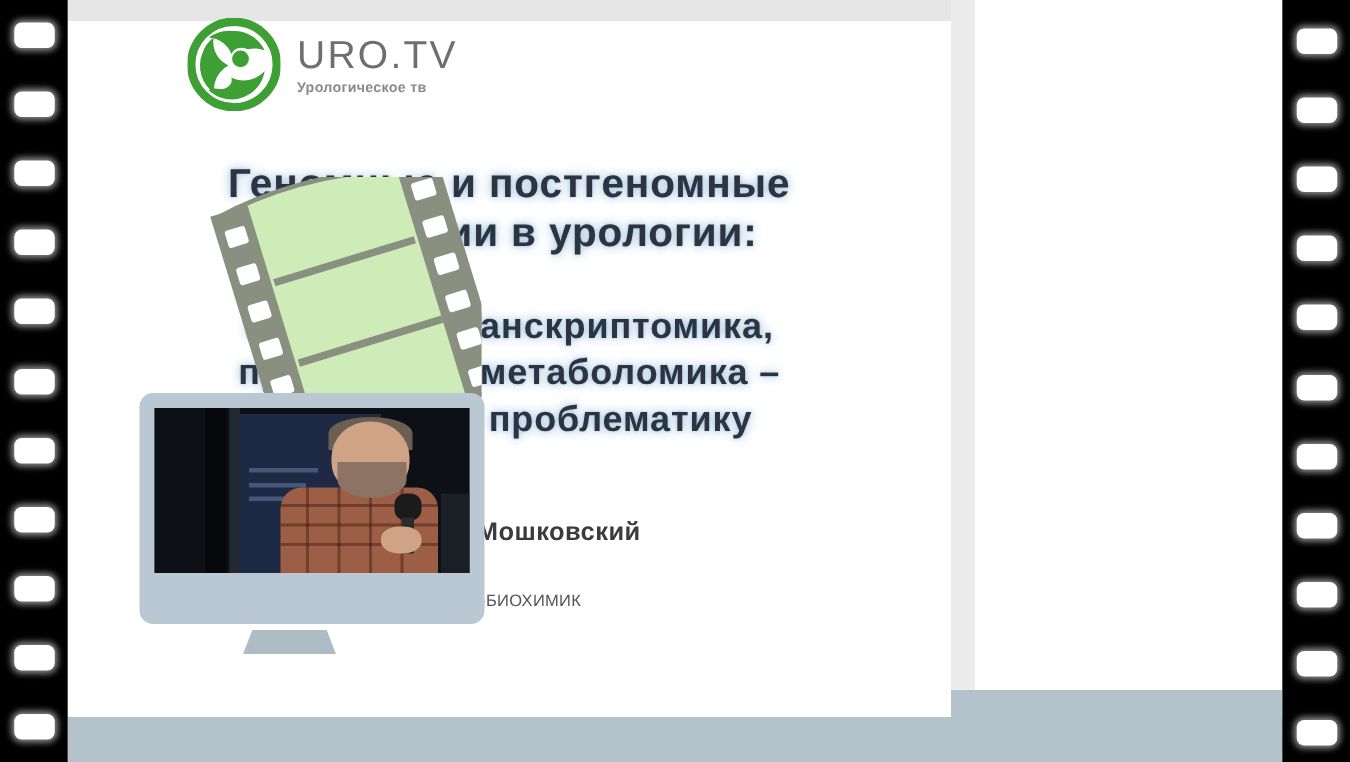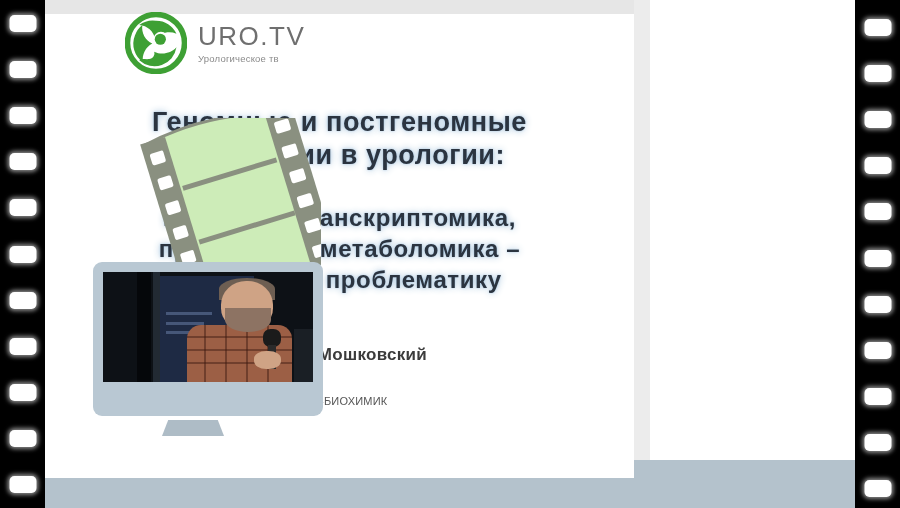--- a/index.html
+++ b/index.html
@@ -59,21 +59,21 @@
     font-size:11px;
     line-height:17px;
     letter-spacing:.2px;
   }
 
   
   .logo-wrap{position:absolute;left:80px;top:12px;display:flex;align-items:center;gap:11px;}
   .logo-mark{width:62px;height:62px;flex:0 0 62px;}
   .logo-text{display:flex;flex-direction:column;justify-content:flex-end;}
   .logo-title{font-size:26px;color:#6f6f6f;letter-spacing:1.5px;line-height:28px;}
-  .logo-sub{font-size:9.5px;color:#8a8a8a;letter-spacing:.2px;margin-top:3px;white-space:nowrap;}
+  .logo-sub{font-size:9.5px;color:#8a8a8a;letter-spacing:.2px;margin-top:3px;white-space:nowrap;font-weight:bold;}
 
   
   .greenfilm{position:absolute;left:86px;top:118px;width:190px;height:170px;}
 
   
   .monitor{position:absolute;left:48px;top:262px;width:230px;height:154px;background:#b9c8d3;border-radius:9px;padding:10px 10px 0 10px;box-sizing:border-box;}
   .monitor-screen{position:relative;width:100%;height:110px;overflow:hidden;background:#10161c;}
   .mon-neck{position:absolute;left:117px;top:420px;width:62px;height:16px;background:#aebcc6;clip-path:polygon(10% 0,90% 0,100% 100%,0 100%);}
 
   

